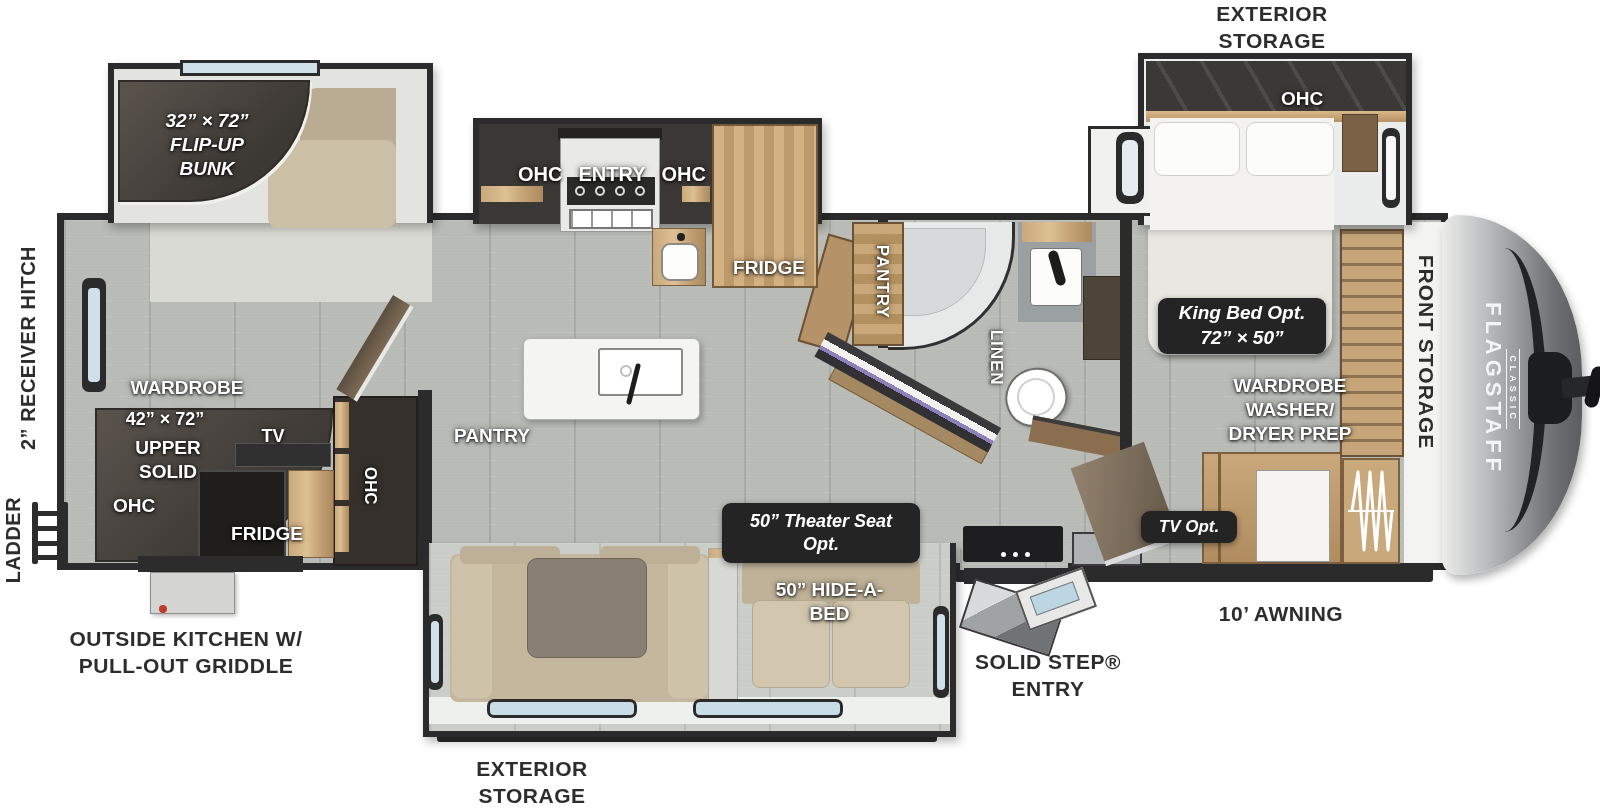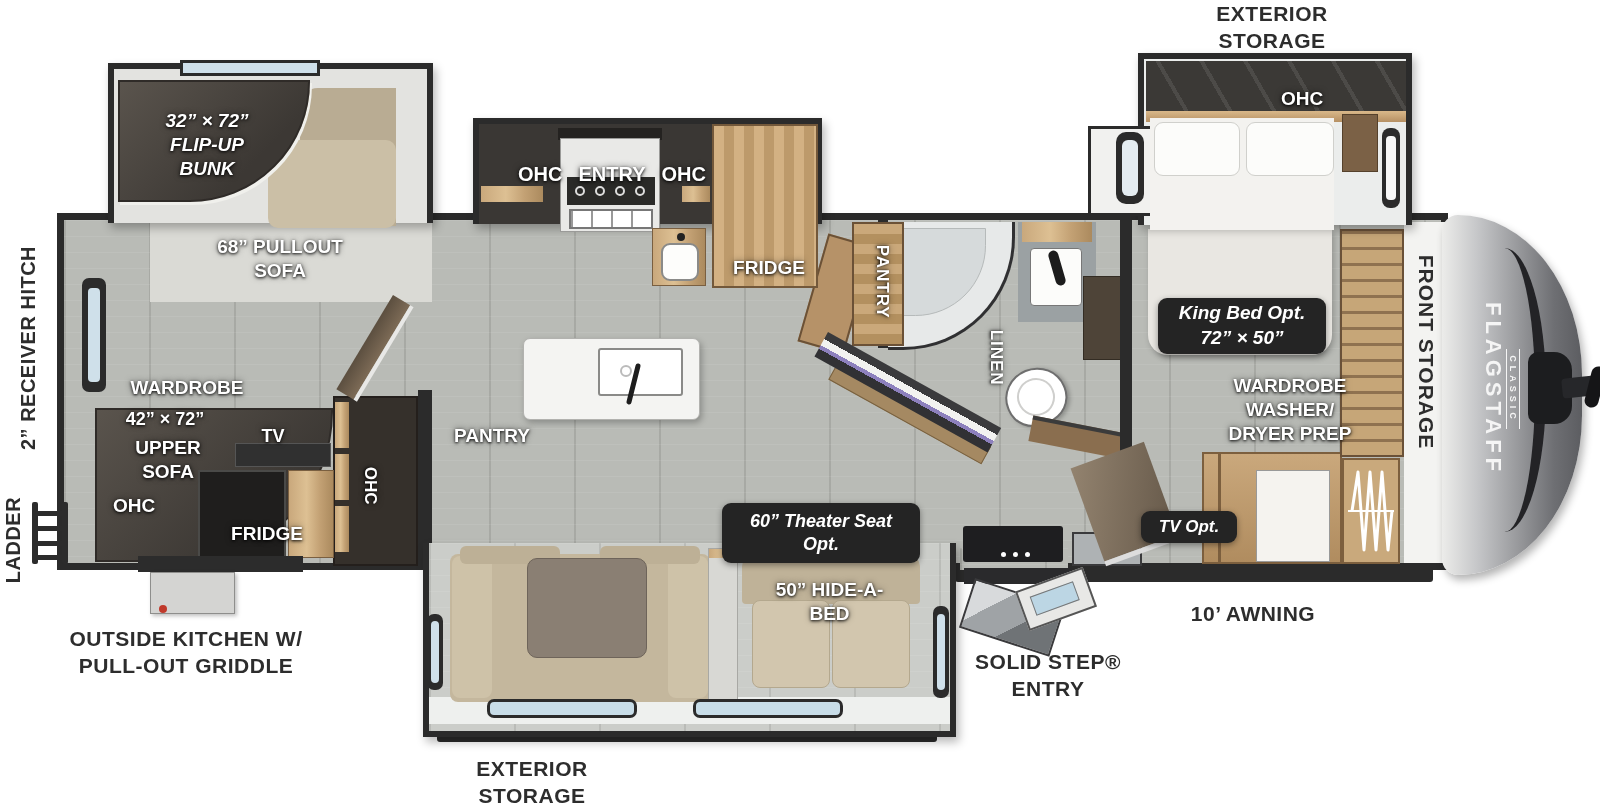--- a/index.html
+++ b/index.html
@@ -222,57 +222,55 @@
     <div class="abs" style="left:30px;top:0;width:6px;height:62px;background:#2c2c2c;border-radius:2px;"></div>
     <div class="abs" style="left:0;top:9px;width:36px;height:5px;background:#2c2c2c;"></div>
     <div class="abs" style="left:0;top:24px;width:36px;height:5px;background:#2c2c2c;"></div>
     <div class="abs" style="left:0;top:39px;width:36px;height:5px;background:#2c2c2c;"></div>
     <div class="abs" style="left:0;top:53px;width:36px;height:5px;background:#2c2c2c;"></div>
   </div>
 
   <div class="abs wl" style="left:122px;top:109px;width:170px;font-size:19px;font-style:italic;">32” × 72”
 FLIP-UP
 BUNK</div>
-  <div class="abs wl" style="left:190px;top:235px;width:180px;font-size:19px;">68” PULLOUT
-SOFA</div>
   <div class="abs wl" style="left:492px;top:162px;width:240px;font-size:20px;display:flex;justify-content:center;gap:16px;">
     <span>OHC</span>
     <span>ENTRY</span>
     <span>OHC</span>
   </div>
   <div class="abs wl" style="left:719px;top:256px;width:100px;font-size:19px;">FRIDGE</div>
   <div class="abs wl" style="left:440px;top:424px;width:104px;font-size:19px;">PANTRY</div>
   <div class="abs wl" style="left:107px;top:376px;width:160px;font-size:19px;">WARDROBE</div>
   <div class="abs wl" style="left:95px;top:408px;width:140px;font-size:18px;">42” × 72”</div>
   <div class="abs wl" style="left:108px;top:436px;width:120px;font-size:19px;">UPPER
-SOFA</div>
+SOLID</div>
   <div class="abs wl" style="left:94px;top:494px;width:80px;font-size:19px;">OHC</div>
   <div class="abs wl" style="left:245px;top:425px;width:56px;font-size:18px;">TV</div>
   <div class="abs wl" style="left:215px;top:522px;width:104px;font-size:19px;">FRIDGE</div>
   <div class="abs wl" style="left:335px;top:475px;width:70px;font-size:17px;transform:rotate(90deg);">OHC</div>
   <div class="abs wl" style="left:827px;top:271px;width:110px;font-size:17px;transform:rotate(90deg);letter-spacing:1px;">PANTRY</div>
   <div class="abs wl" style="left:951px;top:347px;width:90px;font-size:17px;transform:rotate(90deg);letter-spacing:1px;">LINEN</div>
   <div class="abs wl" style="left:1262px;top:87px;width:80px;font-size:19px;">OHC</div>
   <div class="abs wl" style="left:1195px;top:374px;width:190px;font-size:19px;">WARDROBE
 WASHER/
 DRYER PREP</div>
   <div class="abs wl" style="left:752px;top:578px;width:155px;font-size:19px;">50” HIDE-A-
 BED</div>
 
   <div class="abs ob" style="left:1158px;top:298px;width:168px;height:56px;font-size:19px;">King Bed Opt.
 72” × 50”</div>
-  <div class="abs ob" style="left:722px;top:503px;width:198px;height:60px;font-size:18px;">60” Theater Seat
+  <div class="abs ob" style="left:722px;top:503px;width:198px;height:60px;font-size:18px;">50” Theater Seat
 Opt.</div>
   <div class="abs ob" style="left:1141px;top:511px;width:96px;height:32px;font-size:17px;">TV Opt.</div>
 
   <div class="abs xl" style="left:1172px;top:0px;width:200px;font-size:21px;">EXTERIOR
 STORAGE</div>
   <div class="abs xl" style="left:432px;top:755px;width:200px;font-size:21px;">EXTERIOR
 STORAGE</div>
-  <div class="abs xl" style="left:1153px;top:600px;width:200px;font-size:21px;">10’ AWNING</div>
+  <div class="abs xl" style="left:1181px;top:600px;width:200px;font-size:21px;">10’ AWNING</div>
   <div class="abs xl" style="left:958px;top:648px;width:180px;font-size:21px;">SOLID STEP®
 ENTRY</div>
   <div class="abs xl" style="left:36px;top:625px;width:300px;font-size:21px;">OUTSIDE KITCHEN W/
 PULL-OUT GRIDDLE</div>
   <div class="abs xl" style="left:-102px;top:335px;width:260px;height:26px;font-size:20px;transform:rotate(-90deg);">2” RECEIVER HITCH</div>
   <div class="abs xl" style="left:-53px;top:528px;width:130px;height:24px;font-size:20px;transform:rotate(-90deg);">LADDER</div>
   <div class="abs xl" style="left:1307px;top:339px;width:240px;height:26px;font-size:21px;transform:rotate(90deg);letter-spacing:1px;">FRONT STORAGE</div>
 
 </div>
 

